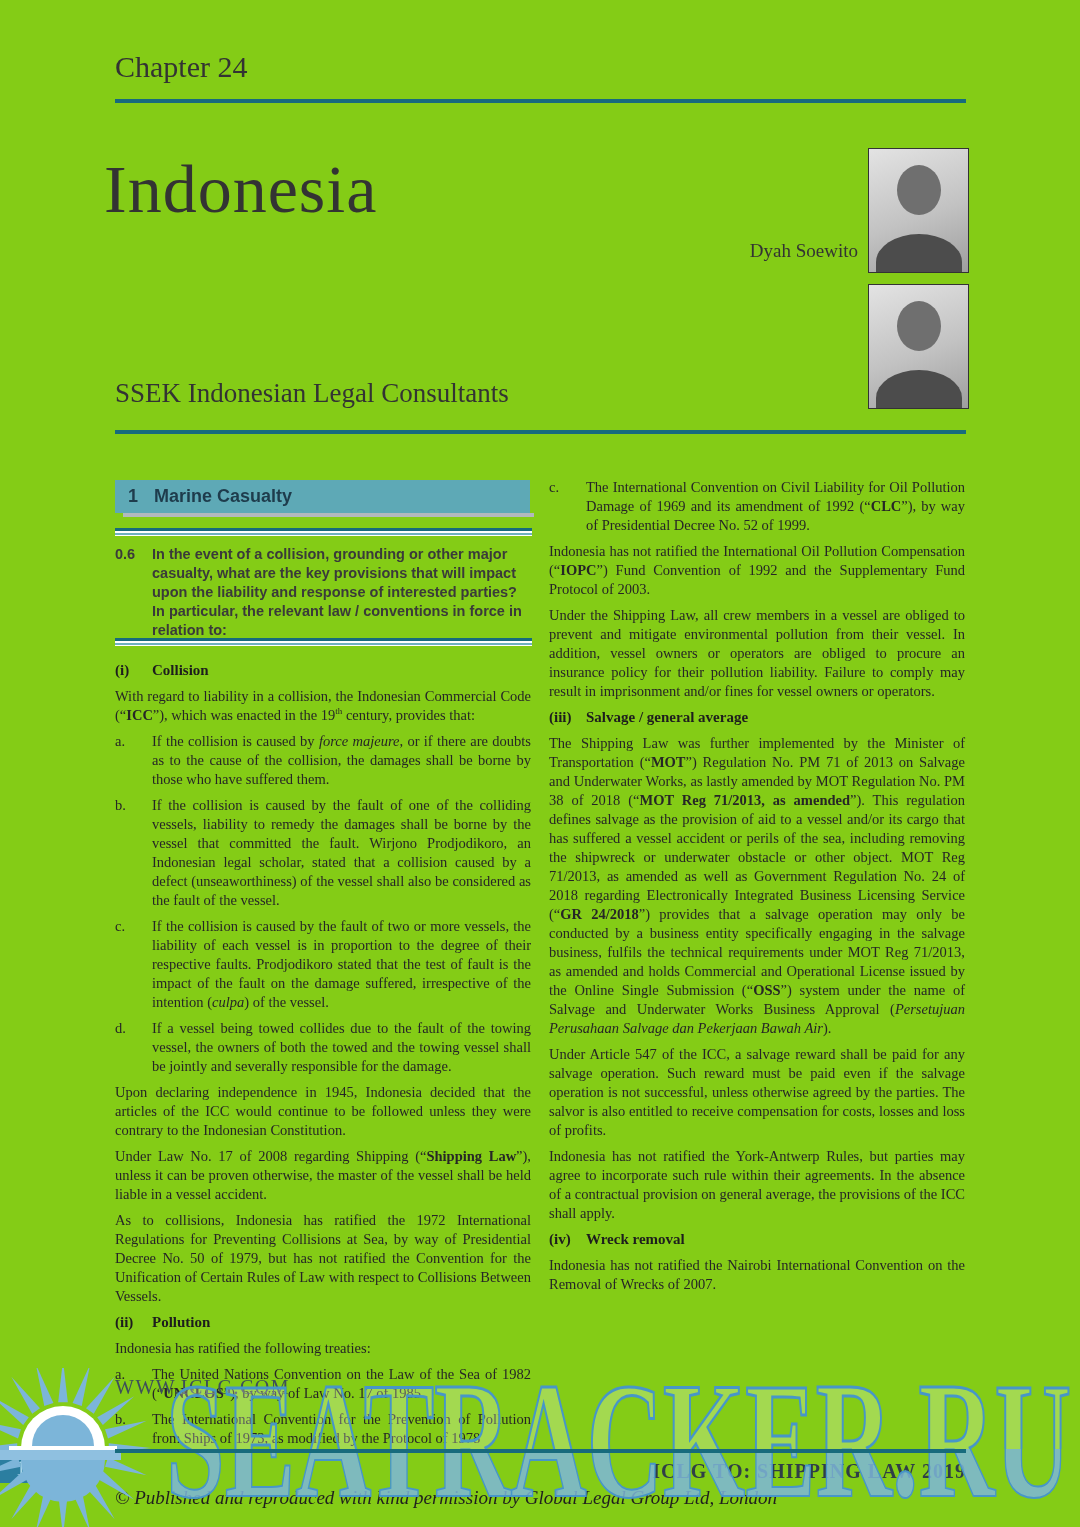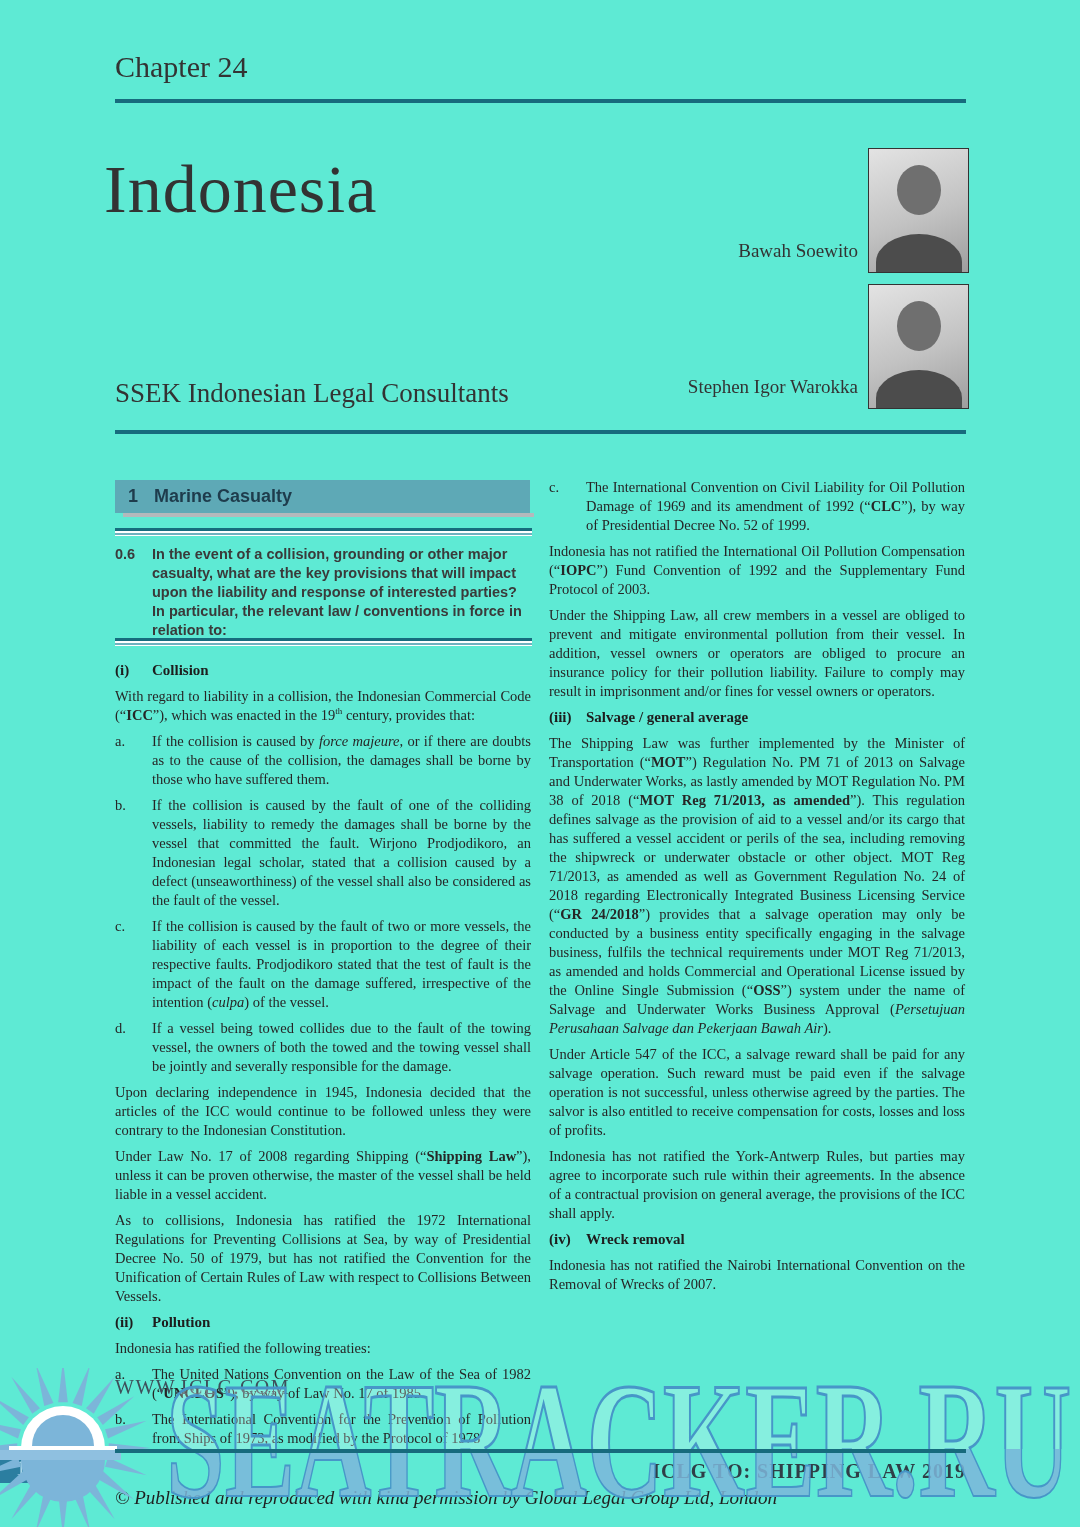--- a/index.html
+++ b/index.html
@@ -1,16 +1,16 @@
 <!DOCTYPE html>
 <html><head>
 <meta charset="utf-8">
 <style>
   html,body{margin:0;padding:0;background:#ffffff;}
-  #page{position:relative;width:1080px;height:1527px;background:#5eead4;overflow:hidden;
+  #page{position:relative;width:1080px;height:1527px;background:#84cc16;overflow:hidden;
         font-family:"Liberation Serif",serif;color:#2b2b2b;}
 
   
   .chapter{position:absolute;left:115px;top:50px;font-size:30px;color:#333;}
   .rule{position:absolute;left:115px;width:851px;height:4px;background:#176b7d;}
   #rule-top{top:99px;}
   #rule-mid{top:430px;}
   .big-title{position:absolute;left:104px;top:150px;font-size:68px;color:#333;letter-spacing:1px;}
   .firm{position:absolute;left:115px;top:378px;font-size:27px;color:#333;}
 
@@ -67,27 +67,26 @@
 <div id="page">
 
   <div class="chapter">Chapter 24</div>
   <div class="rule" id="rule-top"></div>
   <div class="big-title">Indonesia</div>
 
   <div class="photo" id="photo-1">
     <div class="ph-head"></div>
     <div class="ph-body"></div>
   </div>
-  <div class="author-label" id="author-1">Bawah Soewito</div>
+  <div class="author-label" id="author-1">Dyah Soewito</div>
 
   <div class="photo" id="photo-2">
     <div class="ph-head"></div>
     <div class="ph-body"></div>
   </div>
-  <div class="author-label" id="author-2">Stephen Igor Warokka</div>
 
   <div class="firm">SSEK Indonesian Legal Consultants</div>
   <div class="rule" id="rule-mid"></div>
 
   <div class="section-bar">
     <span>1</span>
     <span>Marine Casualty</span>
   </div>
   <div class="bar-shadow"></div>
 

